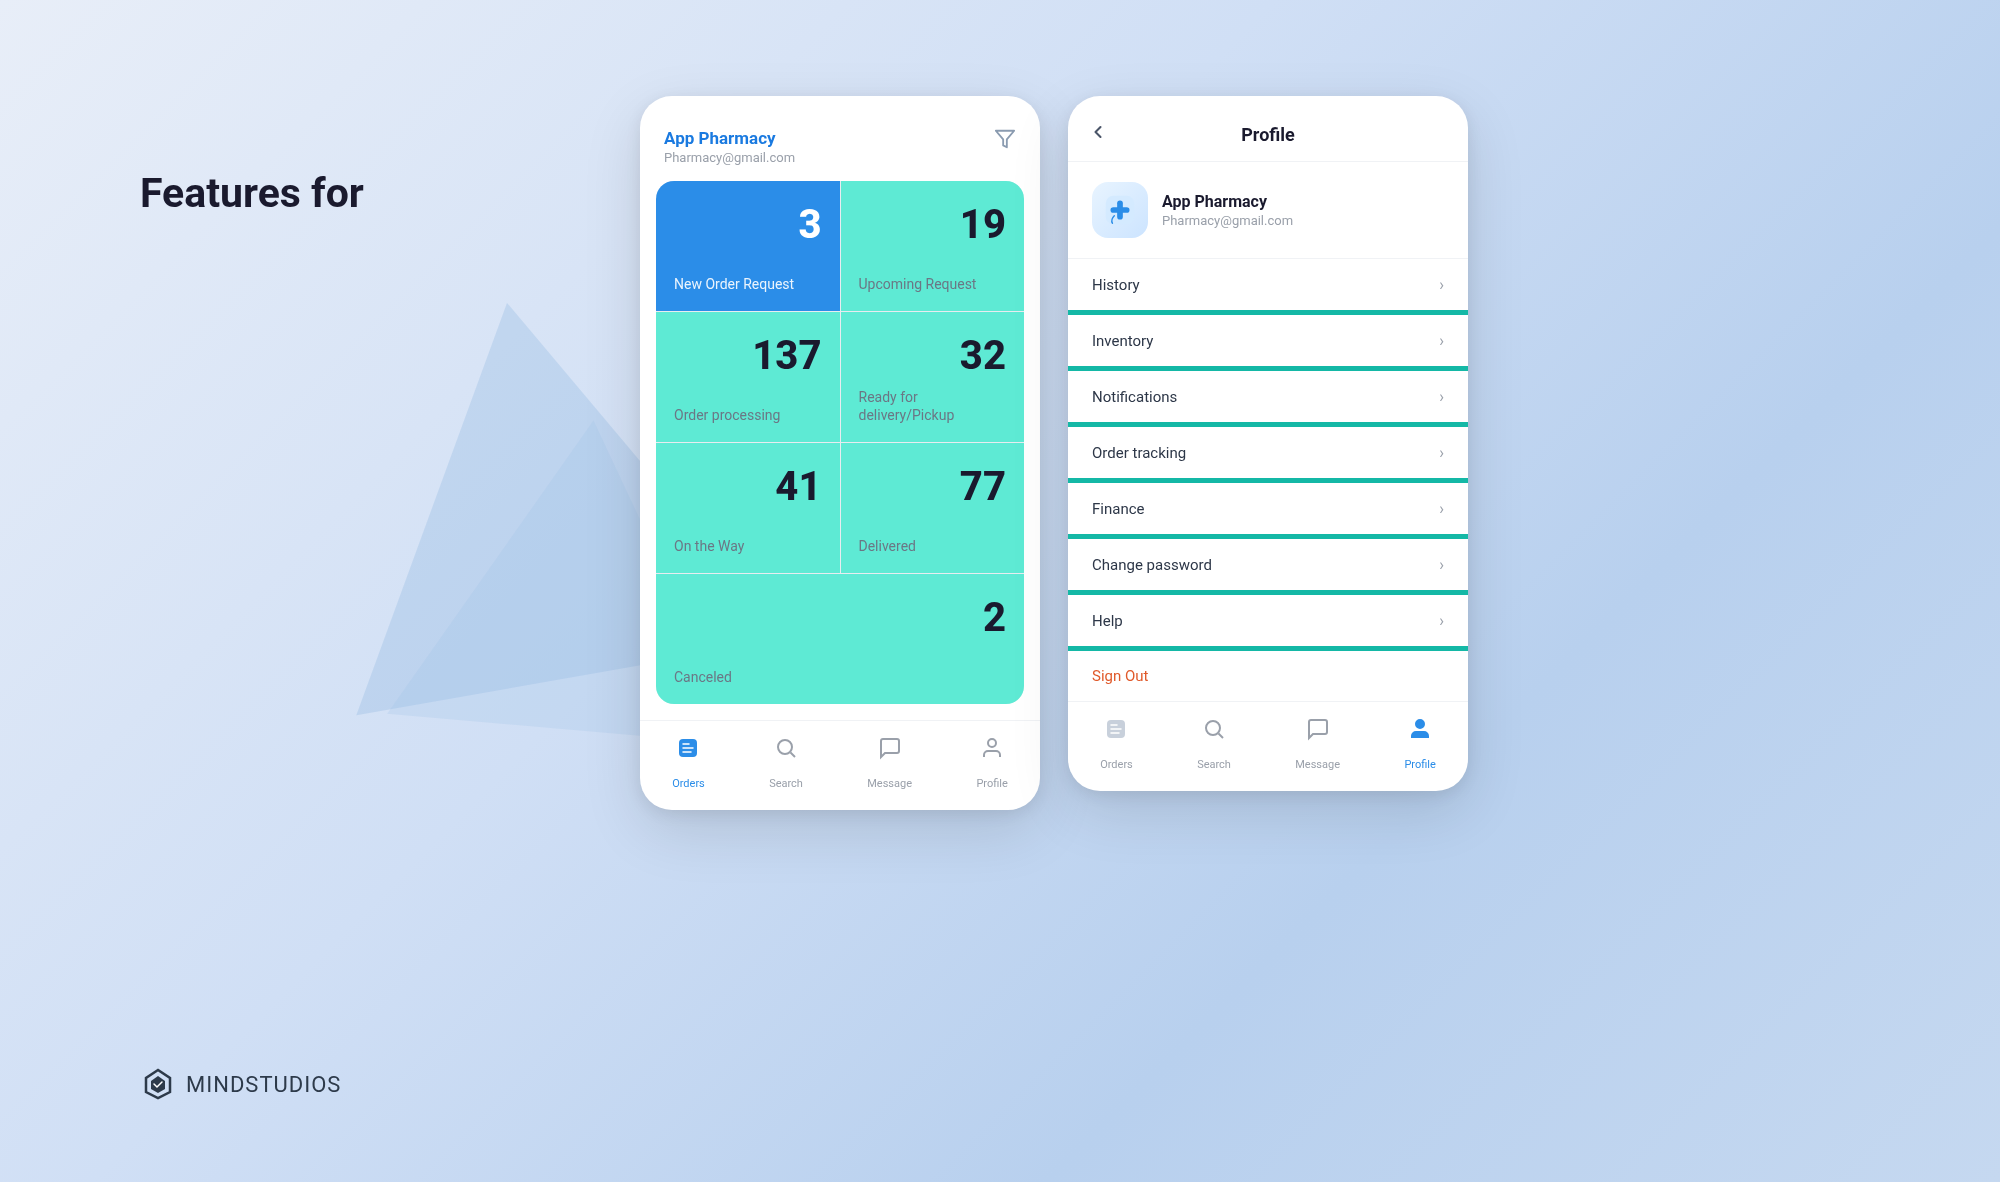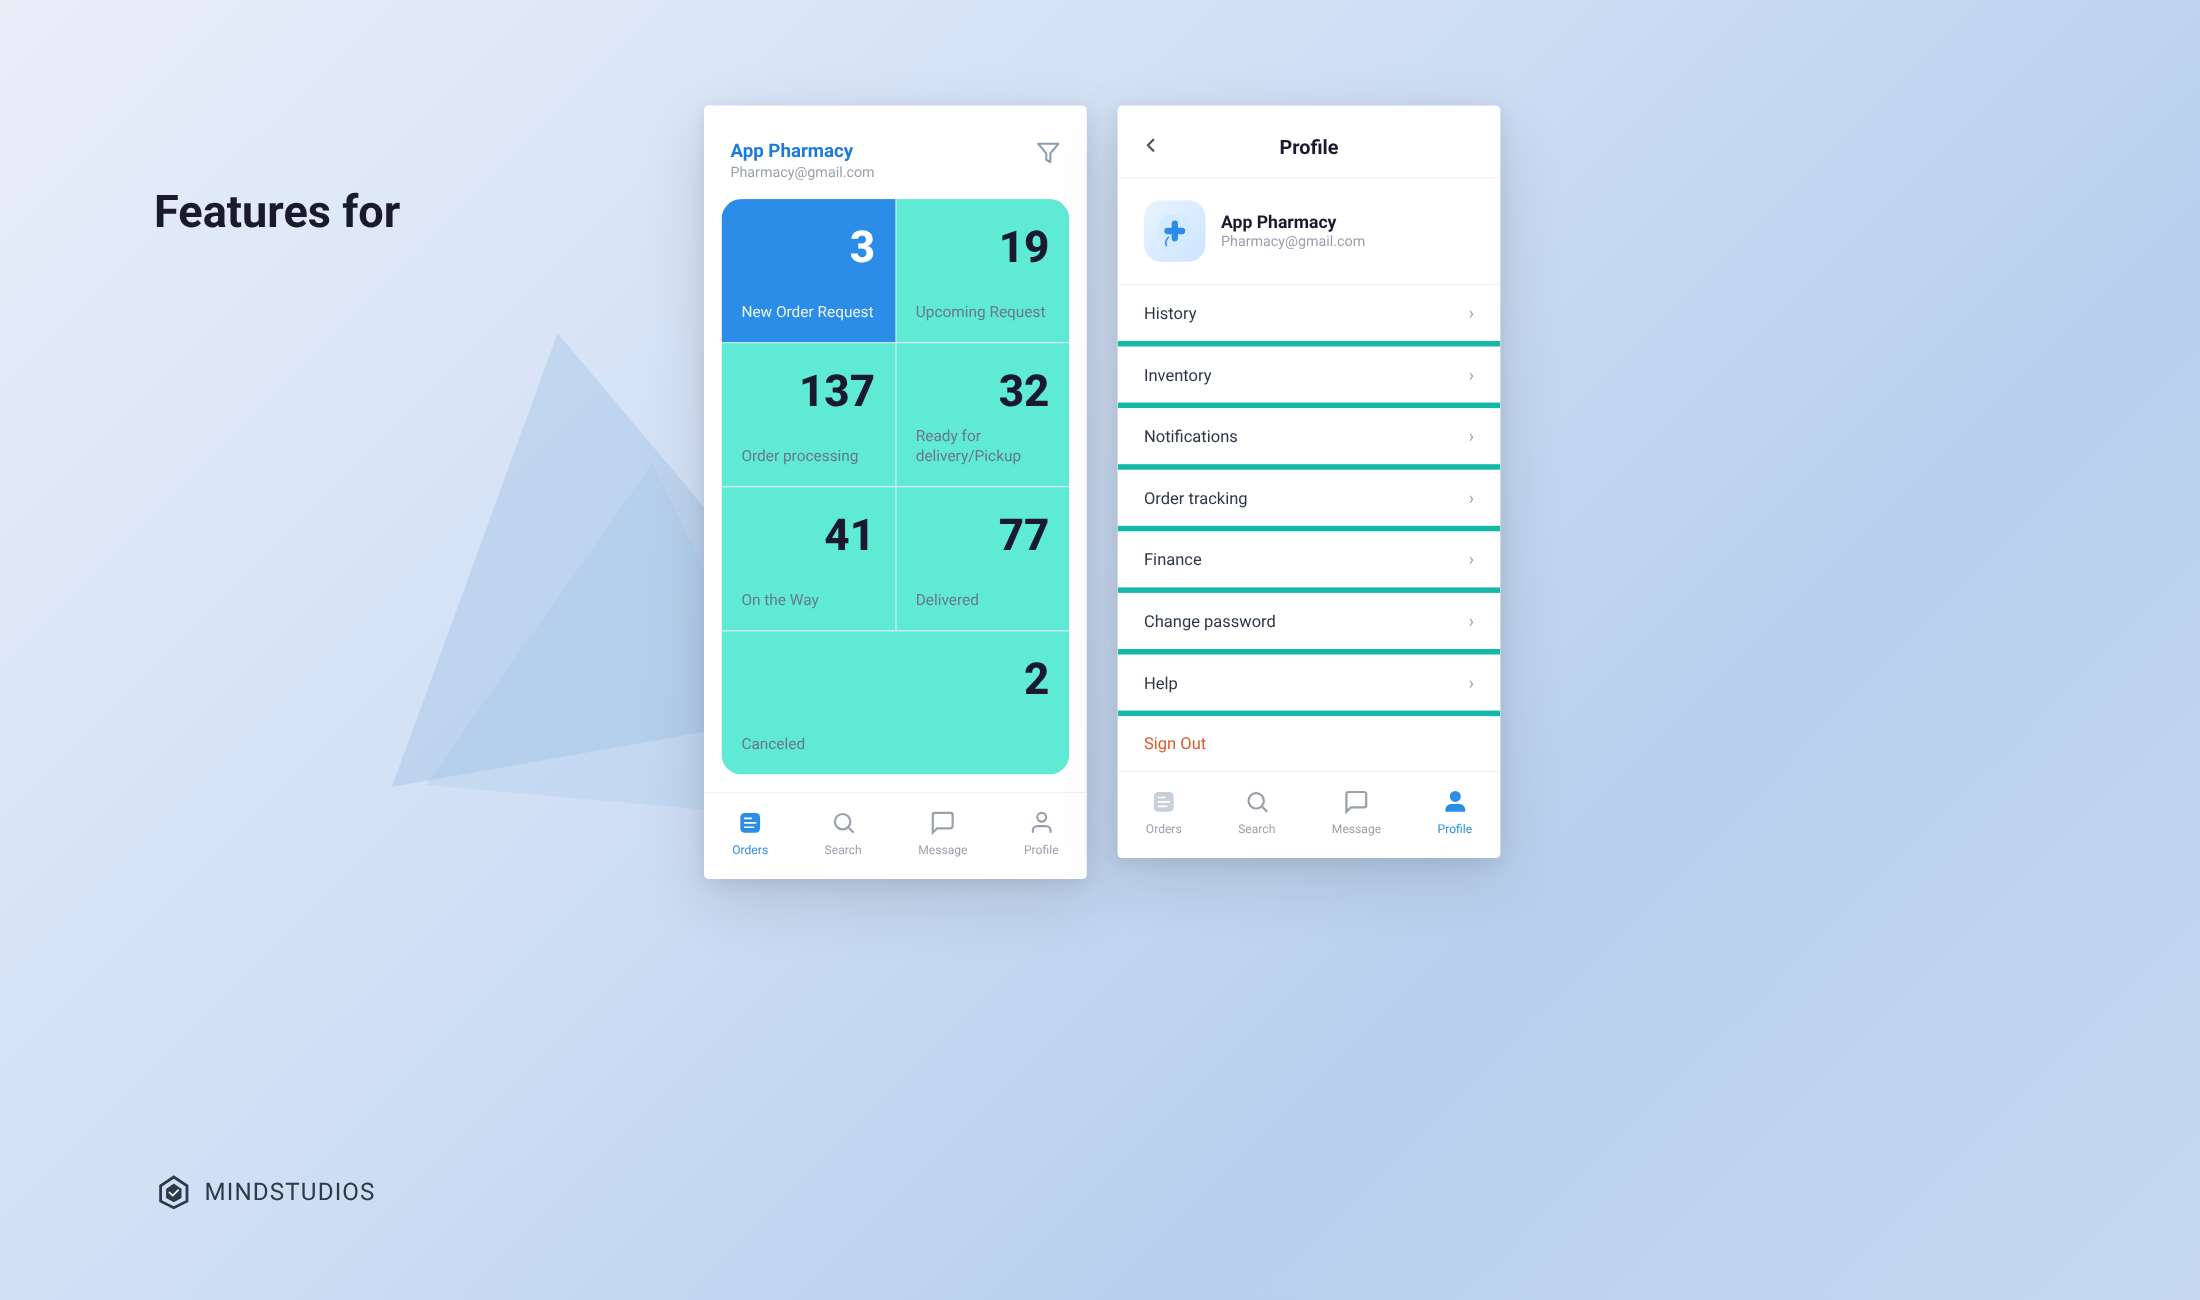--- a/index.html
+++ b/index.html
@@ -79,23 +79,23 @@
     .screens-container {
       position: absolute;
       left: 640px;
       top: 96px;
       display: flex;
       gap: 28px;
     }
 
     
     .phone-card {
-      width: 348px;
+      width: 400px;
       background: #ffffff;
-      border-radius: 4px;
+      border-radius: 32px;
       box-shadow: 0 20px 60px rgba(0,0,0,0.12), 0 4px 16px rgba(0,0,0,0.08);
       overflow: hidden;
       display: flex;
       flex-direction: column;
     }
 
     
     .orders-header {
       padding: 32px 24px 16px;
     }
@@ -170,21 +170,21 @@
       justify-content: space-around;
       align-items: center;
       padding: 14px 0 20px;
       border-top: 1px solid #f0f2f5;
       margin-top: 16px;
     }
     .nav-item {
       display: flex;
       flex-direction: column;
       align-items: center;
-      gap: 5px;
+      gap: 16px;
       cursor: pointer;
       justify-content: center;
     }
     .nav-icon {
       width: 26px;
       height: 26px;
       display: flex;
       align-items: center;
       justify-content: center;
     }

